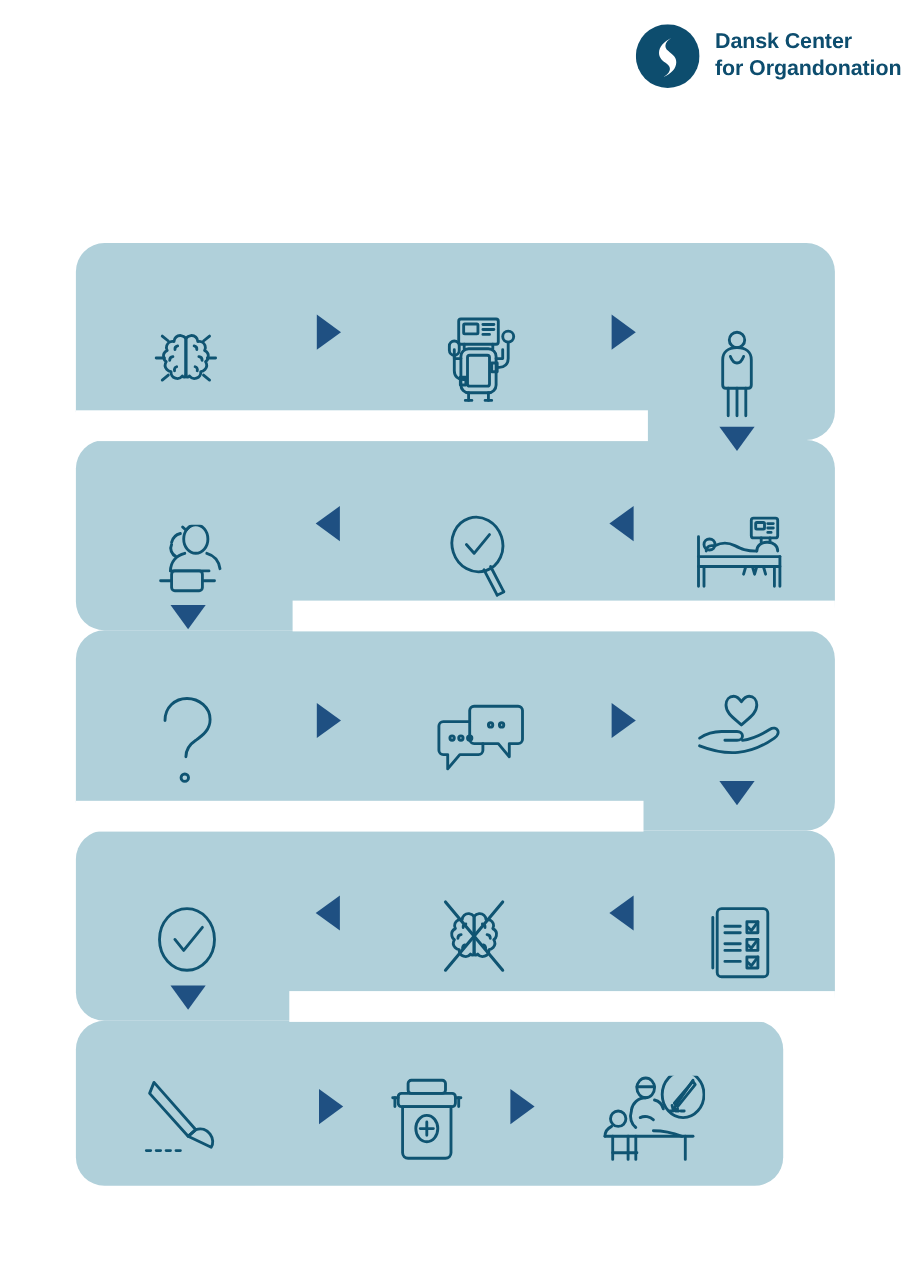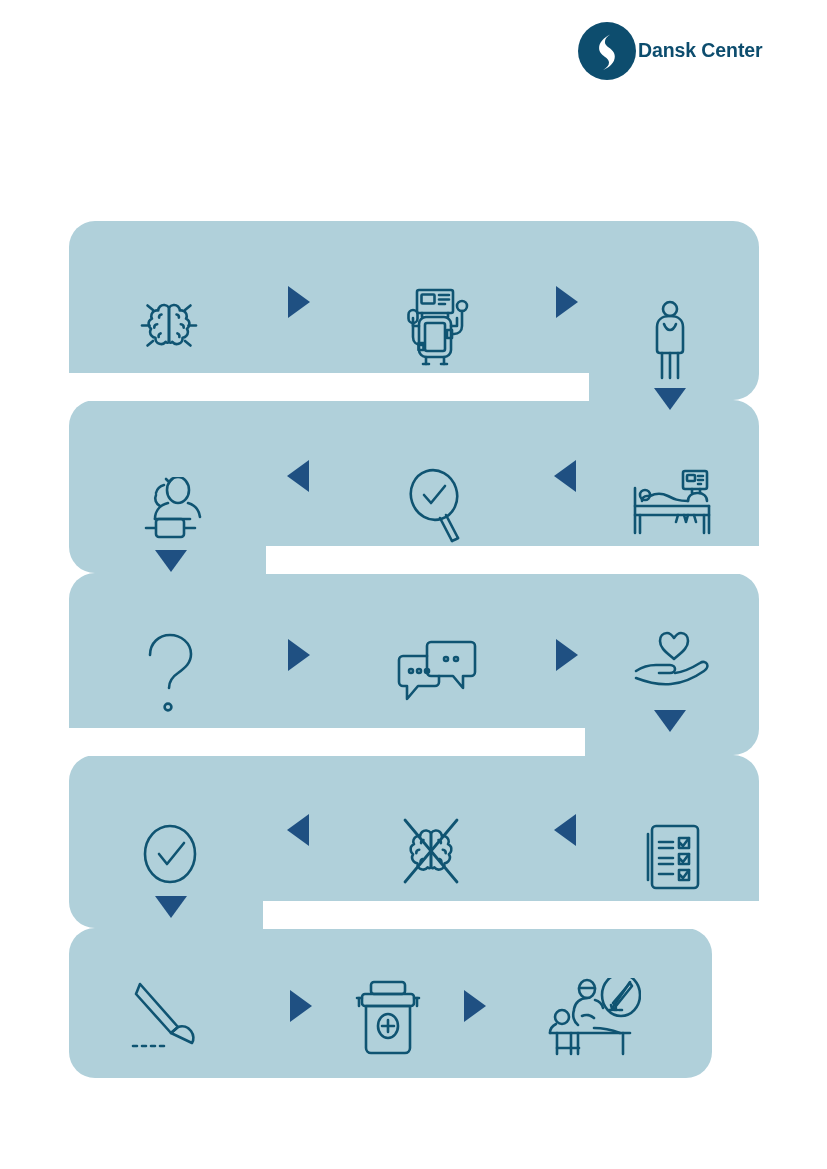--- a/index.html
+++ b/index.html
@@ -15,21 +15,21 @@
     font-family: "Liberation Sans", sans-serif;
   }
 
   
   #logo-block {
     position: absolute;
     left: 578px;
     top: 22px;
     display: flex;
     align-items: center;
-    gap: 2px;
+    gap: 14px;
   }
   #logo-mark {
     width: 58px;
     height: 58px;
     flex: 0 0 58px;
   }
   #logo-text {
     color: #0d4d6e;
     font-size: 19.5px;
     font-weight: bold;
@@ -88,20 +88,21 @@
 
 <div id="logo-block">
   <span id="logo-mark">
     <svg viewBox="0 0 58 58" width="58" height="58" aria-hidden="true">
       <circle cx="29" cy="29" r="29" fill="#0d4d6e"></circle>
       <path d="M32.2 12.5c-6.6 3.4 -11.1 8.0 -11.1 13.6 0 4.1 2.6 6.5 5.6 8.7 2.6 1.9 4.3 3.4 4.3 5.8 0 2.9 -2.3 5.6 -5.8 7.3 6.9 -2.9 11.6 -7.6 11.6 -13.4 0 -4.2 -2.7 -6.6 -5.7 -8.8 -2.5 -1.9 -4.2 -3.4 -4.2 -5.8 0 -3.0 2.2 -5.6 5.3 -7.4z" fill="#ffffff"></path>
     </svg>
   </span>
   <span id="logo-text">
     <span class="l1">Dansk Center</span>
+    <span class="l2">for Organdonation</span>
   </span>
 </div>
 
 <div id="flow">
 
   <div class="band" style="left:69px; top:221px; width:690px; height:179px;"></div>
   <div class="band" style="left:69px; top:400px; width:690px; height:173px;"></div>
   <div class="band" style="left:69px; top:573px; width:690px; height:182px;"></div>
   <div class="band" style="left:69px; top:755px; width:690px; height:173px;"></div>
   <div class="band" style="left:69px; top:928px; width:643px; height:150px;"></div>

